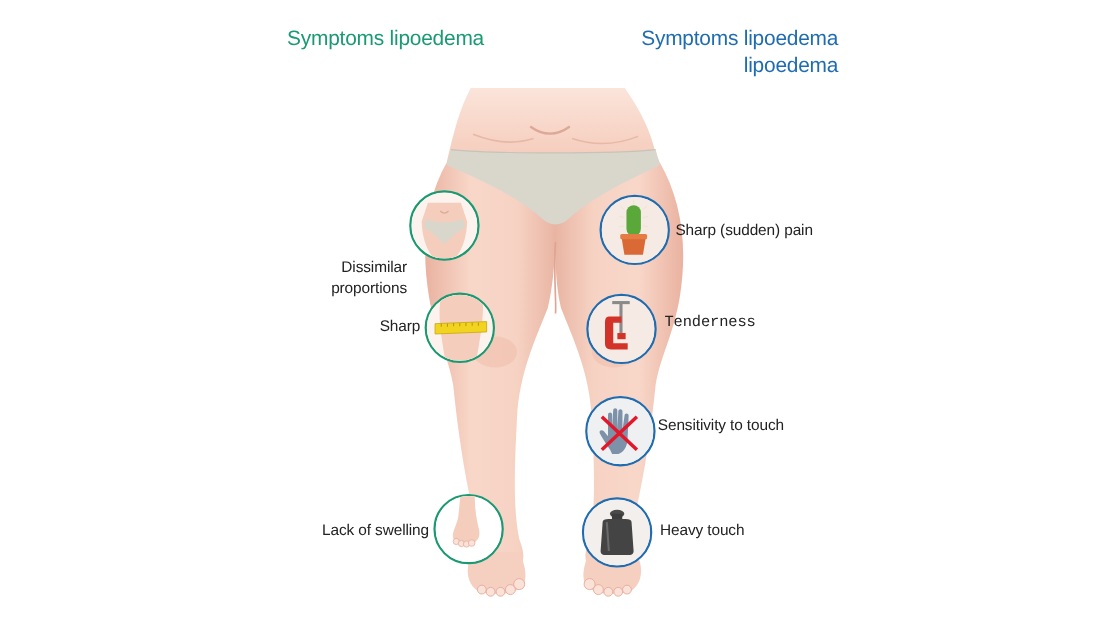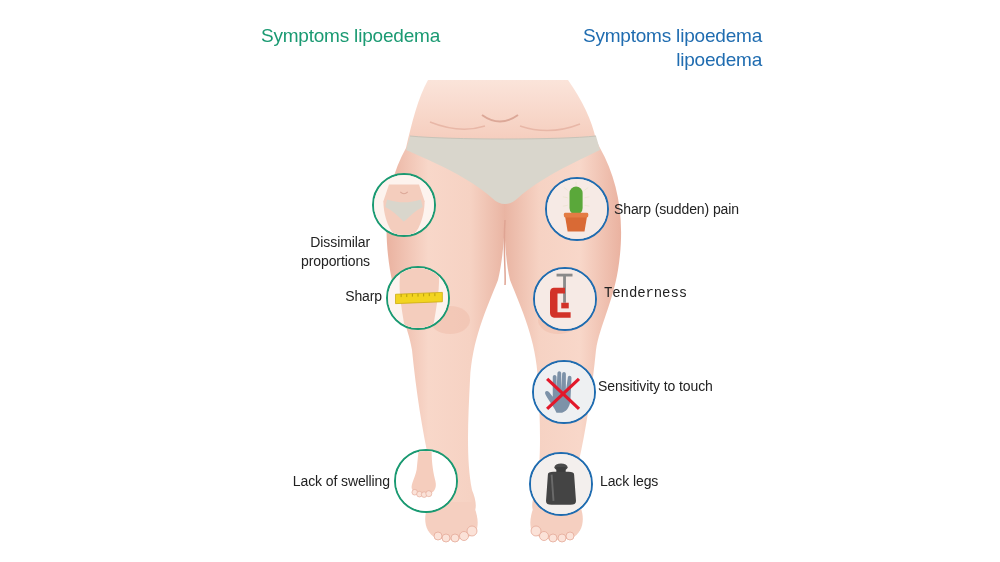--- a/index.html
+++ b/index.html
@@ -179,14 +179,14 @@
 <div>
   <div class="circle" style="left:529px; top:452px; border-color:#1f6cb0;">
     <svg viewBox="0 0 64 64">
       <rect width="64" height="64" fill="#f3efed"></rect>
       <ellipse cx="32" cy="14" rx="7" ry="4" fill="#4a4a4a"></ellipse>
       <rect x="27" y="14" width="10" height="6" fill="#3d3d3d"></rect>
       <path d="M18,22 C18,20 20,19 24,19 L40,19 C44,19 46,20 46,22 L48,50 C48,53 46,54 42,54 L22,54 C18,54 16,53 16,50 Z" fill="#444444"></path>
       <path d="M22,22 L24,50" stroke="#6a6a6a" stroke-width="2"></path>
     </svg>
   </div>
-  <div class="label" style="left:600px; top:472px; width:100px;">Lack legs</div>
+  <div class="label" style="left:600px; top:472px; width:100px;">Heavy touch</div>
 </div>
 
 </body></html>

